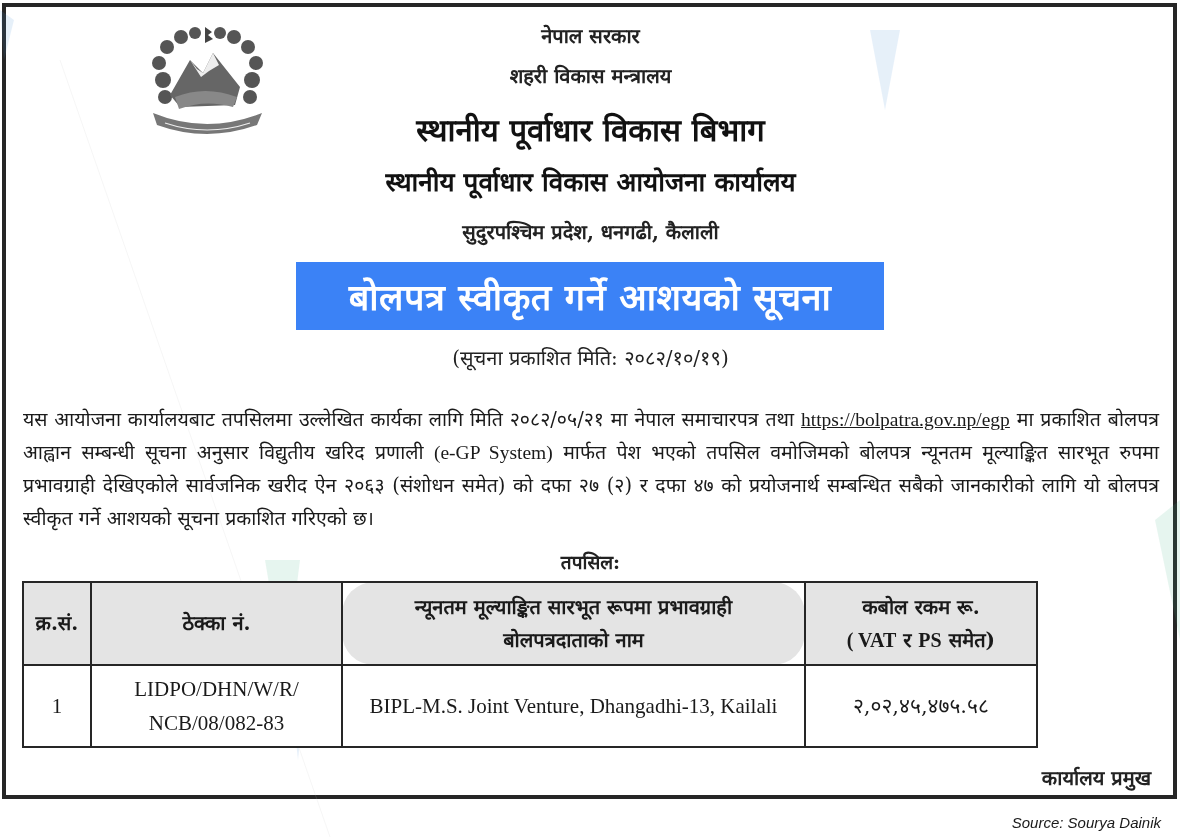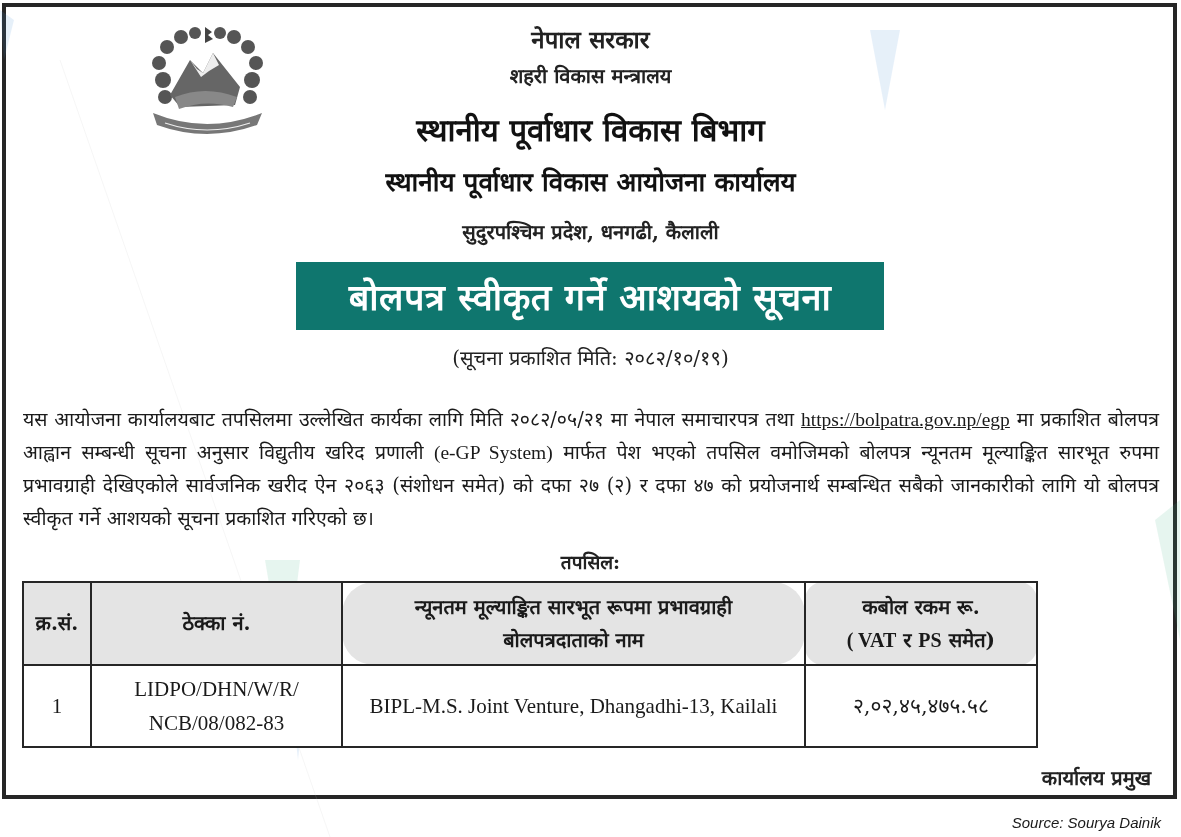--- a/index.html
+++ b/index.html
@@ -8,29 +8,29 @@
 
   .frame {
     position: absolute; left: 2px; top: 3px; width: 1175px; height: 796px;
     border: 4px solid #262626; background: #ffffff;
   }
 
   .emblem {
     position: absolute; left: 145px; top: 25px; width: 125px; height: 118px;
   }
   .hdr-line { position: absolute; left: 0; right: 0; text-align: center; white-space: nowrap; }
-  .hdr-1 { top: 22px; font-size: 24px; font-weight: bold; color: #222; }
+  .hdr-1 { top: 22px; font-size: 20px; font-weight: bold; color: #222; }
   .hdr-2 { top: 62px; font-size: 20px; font-weight: bold; color: #222; }
   .hdr-3 { top: 108px; font-size: 31px; font-weight: bold; color: #111; }
   .hdr-4 { top: 163px; font-size: 26px; font-weight: bold; color: #111; }
   .hdr-5 { top: 218px; font-size: 20px; font-weight: bold; color: #222; }
 
   .title-banner {
     position: absolute; left: 296px; top: 262px; width: 588px; height: 68px;
-    background: #0f766e; color: #ffffff; display: flex; align-items: center; justify-content: center;
+    background: #3b82f6; color: #ffffff; display: flex; align-items: center; justify-content: center;
     font-size: 36px; font-weight: bold; white-space: nowrap; letter-spacing: 0.5px;
   }
 
   .pub-date {
     position: absolute; left: 0; right: 0; top: 344px; text-align: center;
     font-size: 20px; color: #222; white-space: nowrap;
   }
 
   .body-text {
     position: absolute; left: 23px; top: 383px; width: 1136px;
@@ -47,21 +47,21 @@
   table.tender-table {
     position: absolute; left: 22px; top: 581px; width: 1016px; border-collapse: collapse;
   }
   .tender-table th, .tender-table td {
     border: 2.5px solid #262626; text-align: center; vertical-align: middle; color: #1a1a1a;
   }
   .tender-table th { background: #e4e4e4; font-weight: bold; font-size: 20px; height: 83px; line-height: 33px; }
   .tender-table td { background: #ffffff; font-size: 21px; height: 82px; line-height: 34px; font-family: "Liberation Serif", serif; }
   .tender-table td.dev { font-family: "DejaVu Serif", serif; font-size: 21px; }
   .tender-table th .latin { font-family: "Liberation Serif", serif; }
-  .c1 { width: 73px; } .c2 { width: 270px; } .c3 { width: 541px; border-radius: 32px; } .c4 { width: 253px; border-radius: 18px; }
+  .c1 { width: 73px; } .c2 { width: 270px; } .c3 { width: 541px; border-radius: 32px; } .c4 { width: 253px; }
 
   .signature {
     position: absolute; right: 30px; top: 764px; font-size: 20px; font-weight: bold; color: #222;
   }
 
   .source {
     position: absolute; right: 20px; top: 814px; font-family: Liberation Sans, sans-serif;
     font-style: italic; font-size: 15px; color: #1a1a1a; margin-left: 13px;
   }
 

